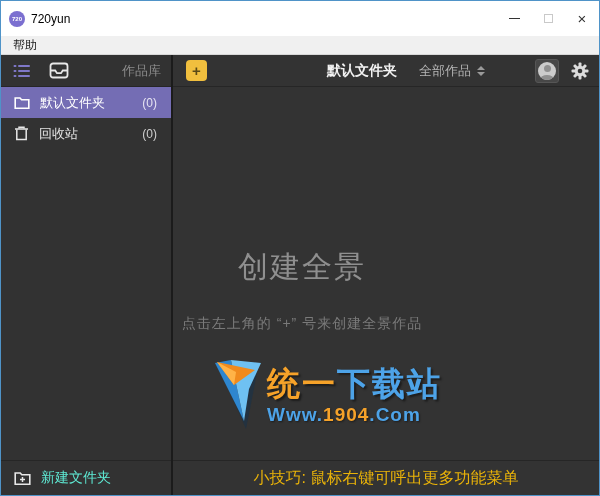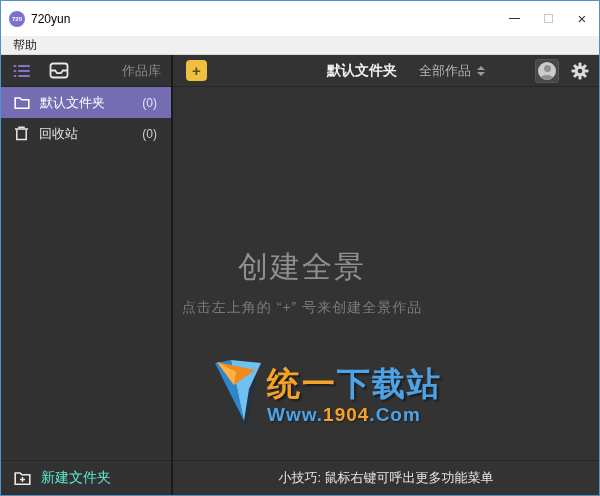--- a/index.html
+++ b/index.html
@@ -55,35 +55,35 @@
   .avatar-btn { width:24px; height:24px; background:#474747; border:1px solid #565656; border-radius:3px; display:flex; align-items:center; justify-content:center; }
   .avatar-circle { width:18px; height:18px; border-radius:50%; background:#cbcbcb; position:relative; overflow:hidden; }
   .avatar-head { position:absolute; top:3px; left:5.5px; width:7px; height:7px; border-radius:50%; background:#8f8f8f; }
   .avatar-body { position:absolute; bottom:-3px; left:2px; width:14px; height:8px; border-radius:50% 50% 0 0; background:#8f8f8f; }
   .gear-wrap { margin-left:12px; display:flex; align-items:center; }
 
   .main-content { flex:1; position:relative; background:#333; min-height:0; }
 
   .empty-state { position:absolute; top:160px; left:129px; transform:translateX(-50%); text-align:center; white-space:nowrap; }
   .empty-title { font-size:30px; color:#8f8f8f; letter-spacing:2px; }
-  .empty-sub { margin-top:11px; font-size:14px; color:#7a7a7a; letter-spacing:1px; }
+  .empty-sub { margin-top:27px; font-size:14px; color:#7a7a7a; letter-spacing:1px; }
 
   
   .watermark { position:absolute; left:38px; top:272px; display:flex; align-items:center; }
   .wm-logo { flex:0 0 auto; }
   .wm-text { margin-left:4px; }
   .wm-name { font-size:33px; font-weight:bold; letter-spacing:2px; line-height:1.1; text-shadow:2px 2px 2px rgba(0,0,0,0.45); white-space:nowrap; }
   .wm-name .orange { color:#f6a229; }
   .wm-name .blue { color:#4da3e8; }
   .wm-url { font-size:19px; font-weight:bold; letter-spacing:1px; margin-top:1px; text-shadow:1px 1px 2px rgba(0,0,0,0.45); white-space:nowrap; }
   .wm-url .blue { color:#4da3e8;margin-top:20px; }
   .wm-url .orange { color:#f6a229; }
 
   .main-statusbar { height:35px; flex:0 0 auto; border-top:1px solid #262626; display:flex; align-items:center; justify-content:center; }
-  .status-tip { font-size:13px; color:#e5e5e5; }
+  .status-tip { font-size:16px; color:#eab308; }
 
   svg { display:block; }
 </style>
 </head>
 <body>
 
 <div class="window">
 
   <div class="titlebar">
     <div class="app-badge">720</div>

